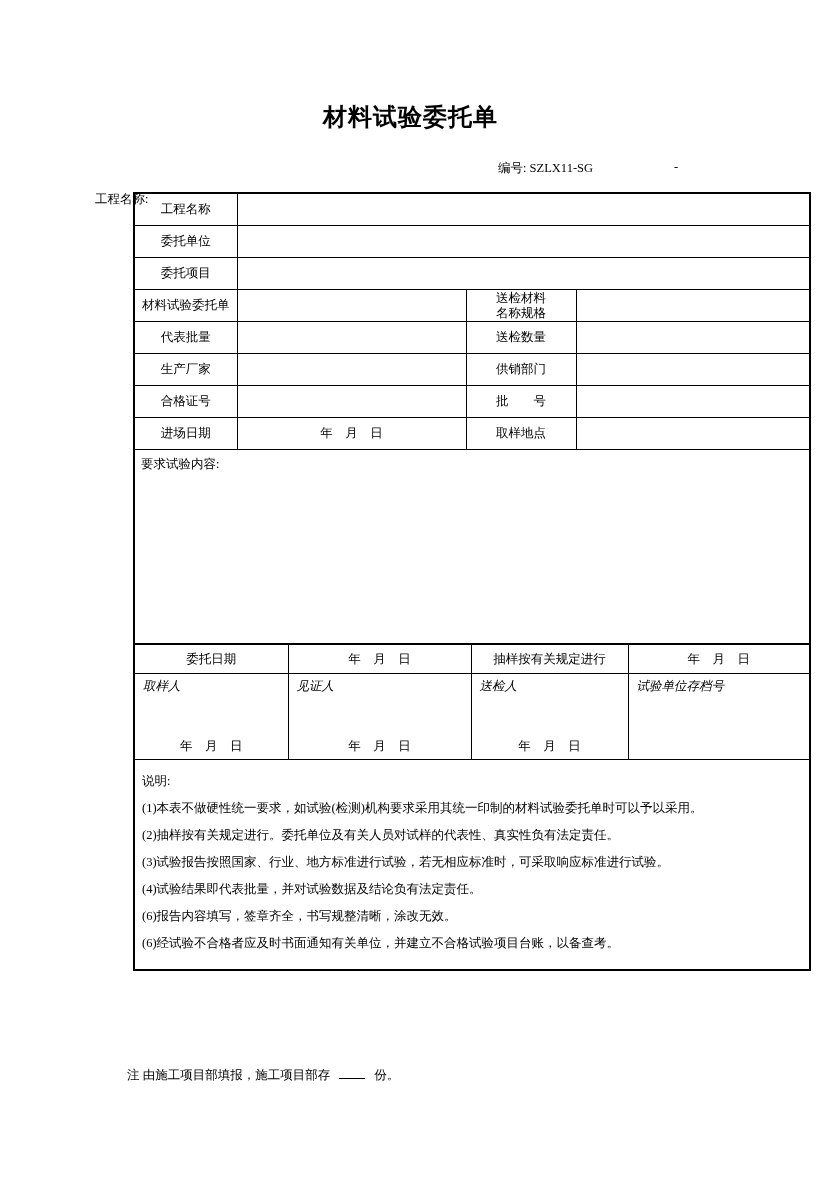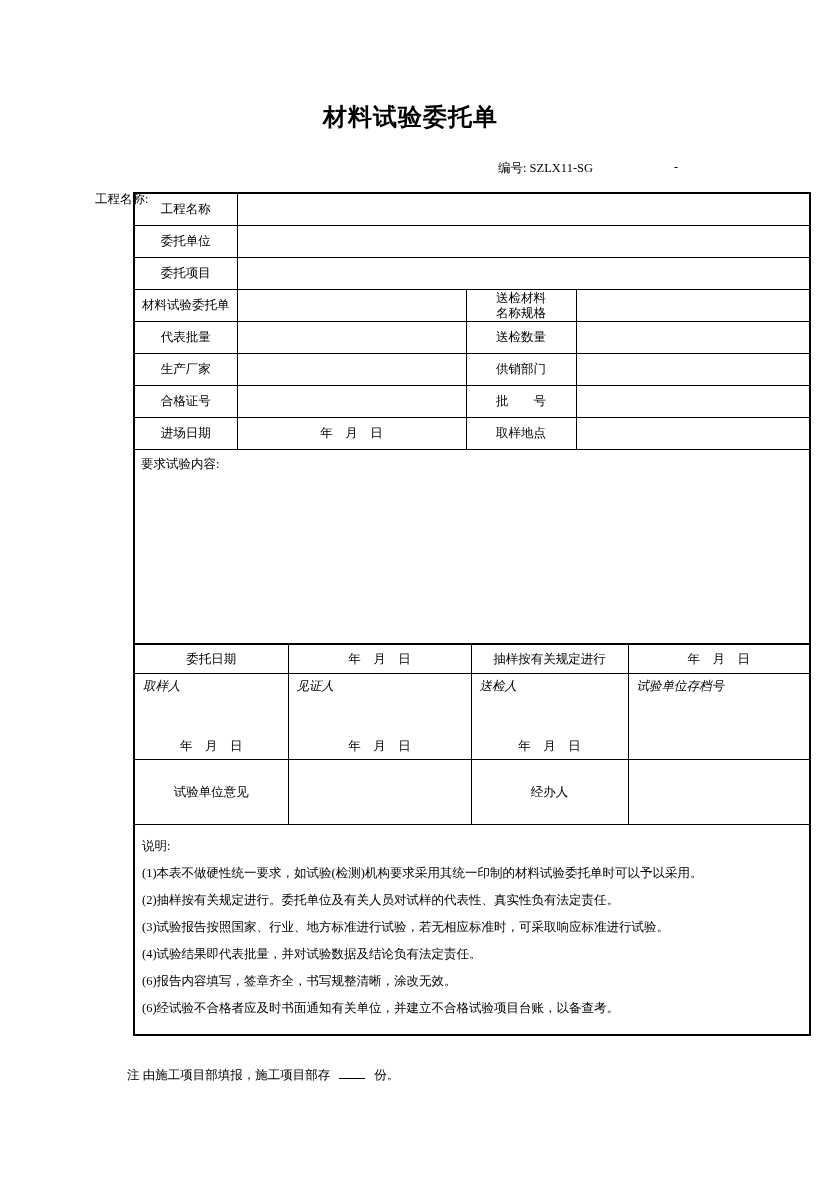--- a/index.html
+++ b/index.html
@@ -173,26 +173,20 @@
           <div class="sign-date">年　月　日</div>
         </div>
       </td>
       <td>
         <div class="sign-flex">
           <div class="sign-label">试验单位存档号</div>
           <div class="sign-date"></div>
         </div>
       </td>
     </tr>
-    <tr class="r-opinion">
-      <td class="ctr">试验单位意见</td>
-      <td></td>
-      <td class="ctr">经办人</td>
-      <td></td>
-    </tr>
     <tr class="r-notes">
       <td colspan="4">
         <div class="notes-wrap">
           <div class="note-line">说明:</div>
           <div class="note-line">(1)本表不做硬性统一要求，如试验(检测)机构要求采用其统一印制的材料试验委托单时可以予以采用。</div>
           <div class="note-line">(2)抽样按有关规定进行。委托单位及有关人员对试样的代表性、真实性负有法定责任。</div>
           <div class="note-line">(3)试验报告按照国家、行业、地方标准进行试验，若无相应标准时，可采取响应标准进行试验。</div>
           <div class="note-line">(4)试验结果即代表批量，并对试验数据及结论负有法定责任。</div>
           <div class="note-line">(6)报告内容填写，签章齐全，书写规整清晰，涂改无效。</div>
           <div class="note-line">(6)经试验不合格者应及时书面通知有关单位，并建立不合格试验项目台账，以备查考。</div>

